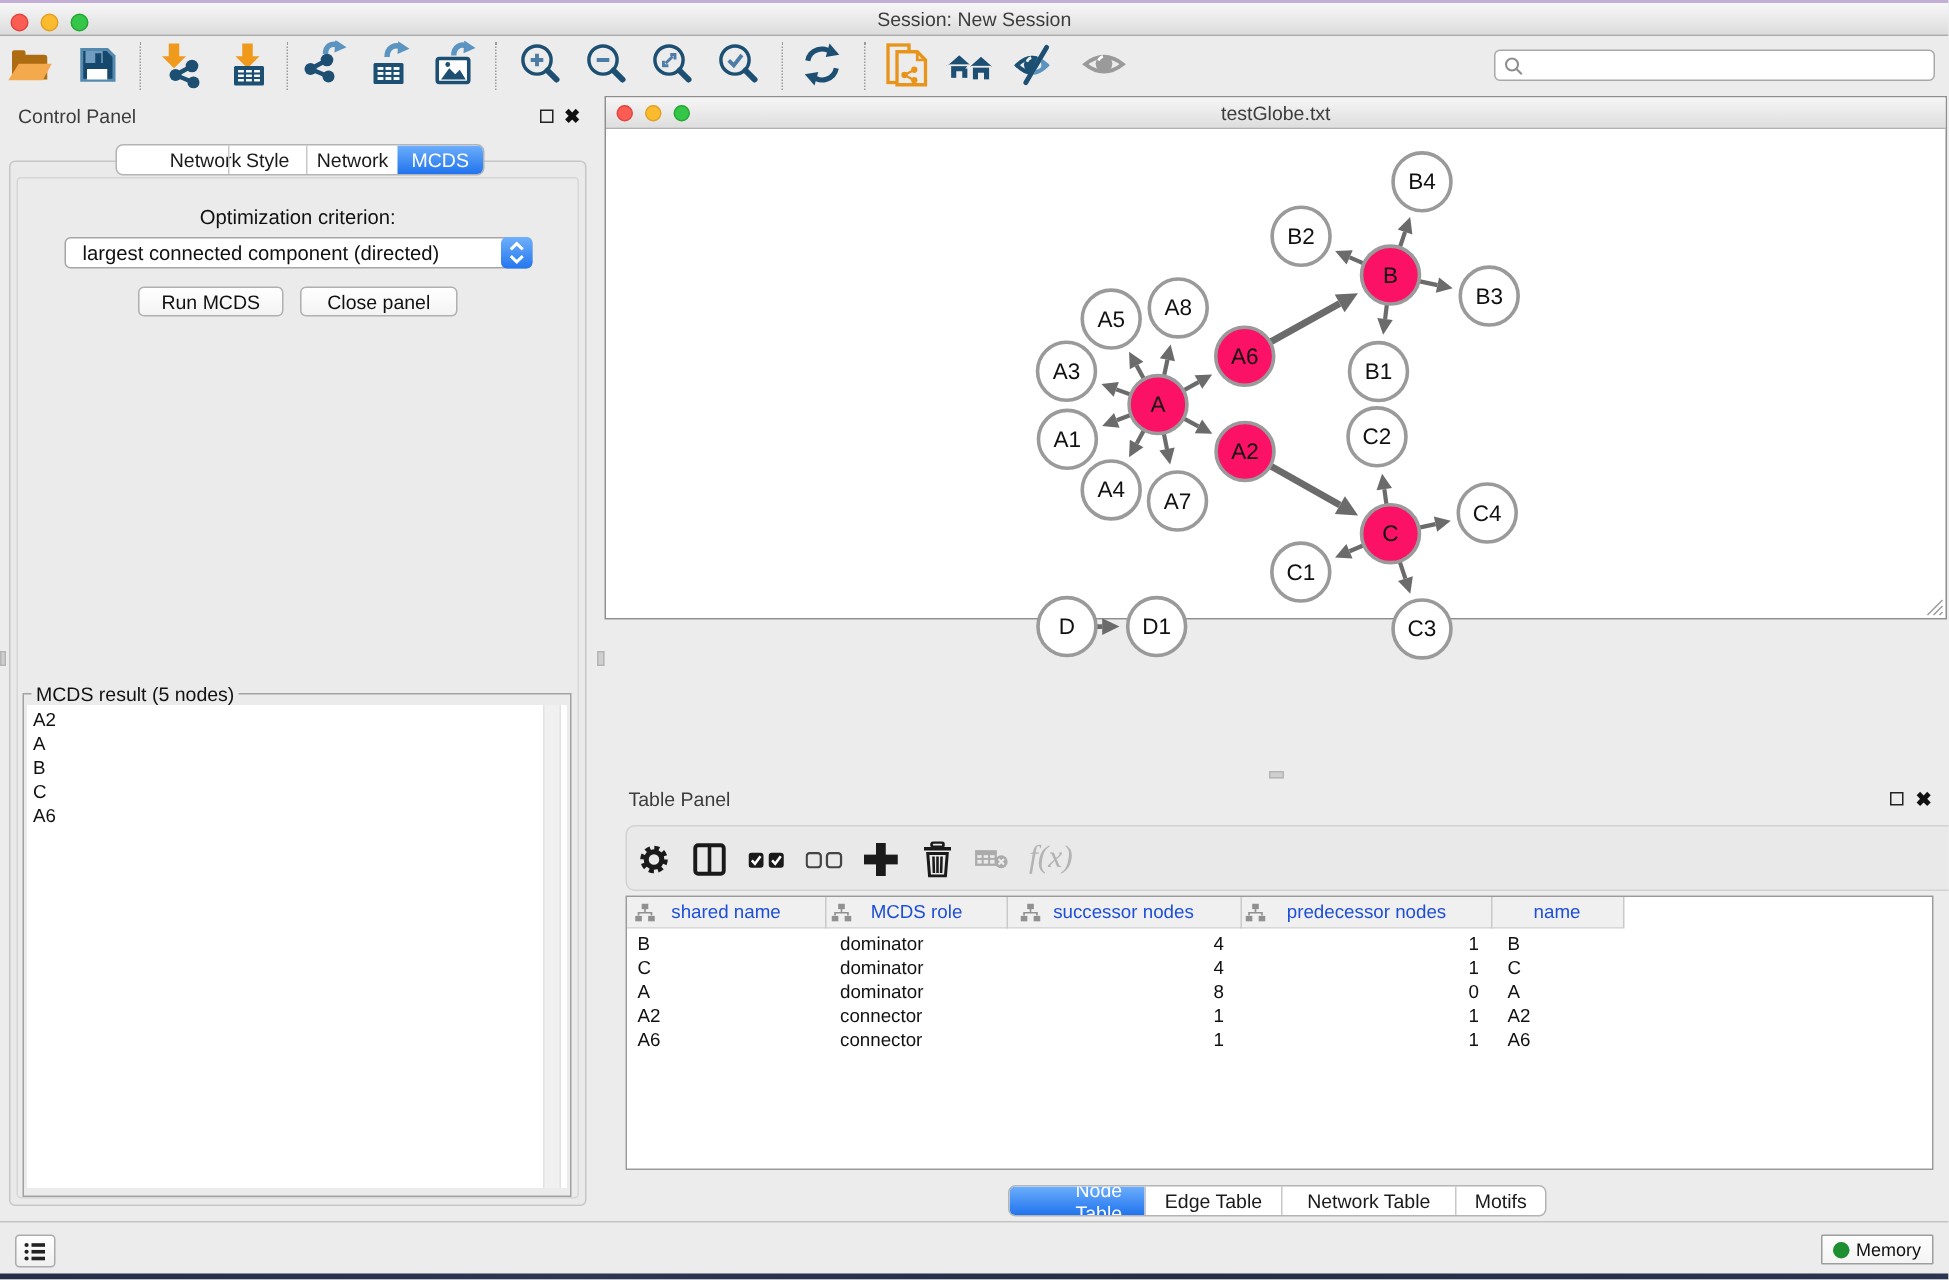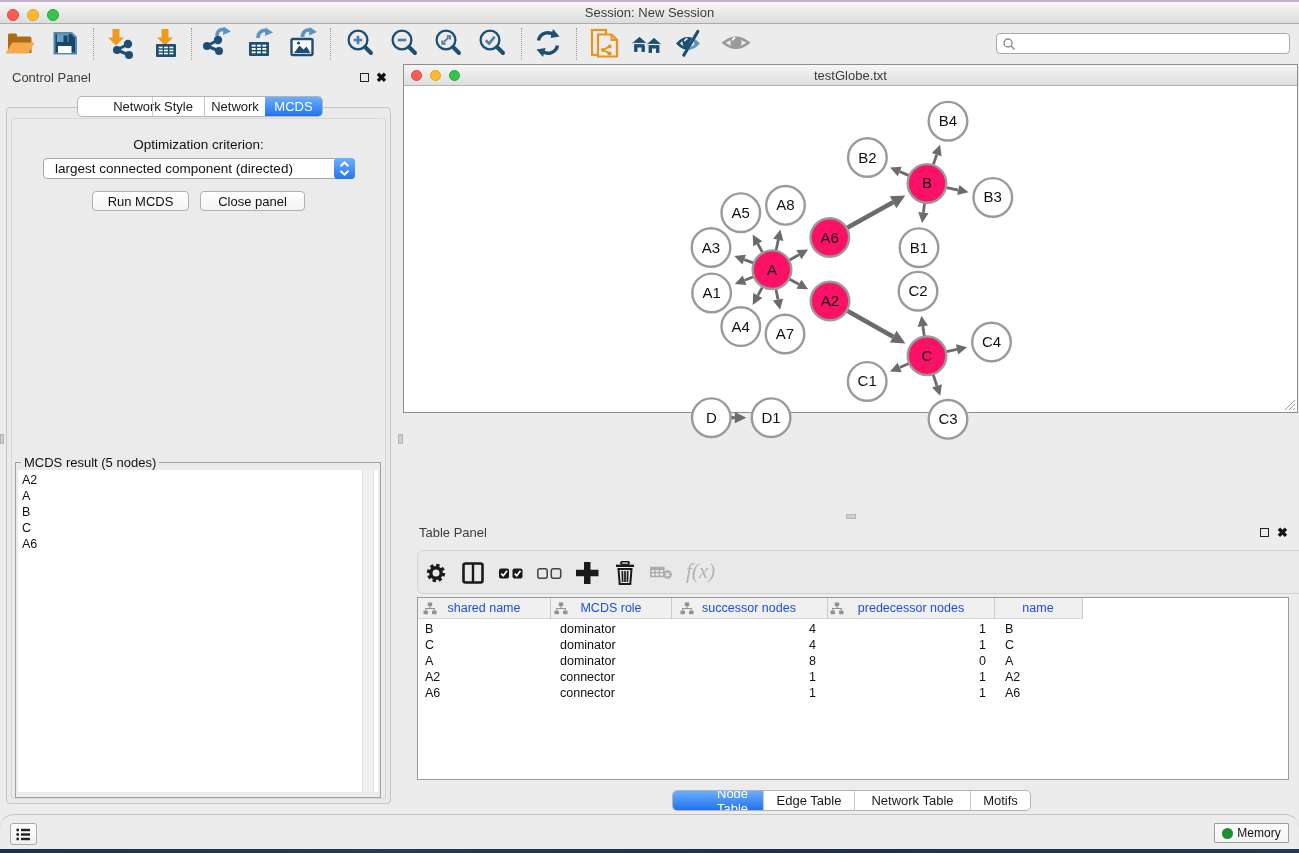--- a/index.html
+++ b/index.html
@@ -428,21 +428,21 @@
   </div>
  </div>
  <div class="tabseg" style="left:267px;top:269px;">
    <div class="on" style="width:90px;">Node Table</div>
       <div style="width:91px;">Edge Table</div>
       <div style="width:116px;">Network Table</div>
       <div style="width:60px;">Motifs</div>
  </div>
 </div>
 
-<div class="abs" style="left:0;top:814px;width:1299px;height:35px;background:#ececec;border-top:1px solid #c4c4c4;border-radius:14px;">
+<div class="abs" style="left:0;top:814px;width:1299px;height:35px;background:#ececec;border-top:1px solid #c4c4c4;">
  <div class="abs" style="left:10px;top:8px;width:27px;height:22px;background:linear-gradient(#fff,#f0f0f0);border:1px solid #ababab;border-radius:3px;">
   <svg width="15" height="13" style="position:absolute;left:5px;top:4px;" viewBox="0 0 15 13">
    <circle cx="1.7" cy="2" r="1.4" fill="#222"></circle>
         <rect x="5" y="0.8" width="9" height="2.4" fill="#222"></rect>
    <circle cx="1.7" cy="6.5" r="1.4" fill="#222"></circle>
         <rect x="5" y="5.3" width="9" height="2.4" fill="#222"></rect>
    <circle cx="1.7" cy="11" r="1.4" fill="#222"></circle>
         <rect x="5" y="9.8" width="9" height="2.4" fill="#222"></rect>
   </svg>
  </div>

